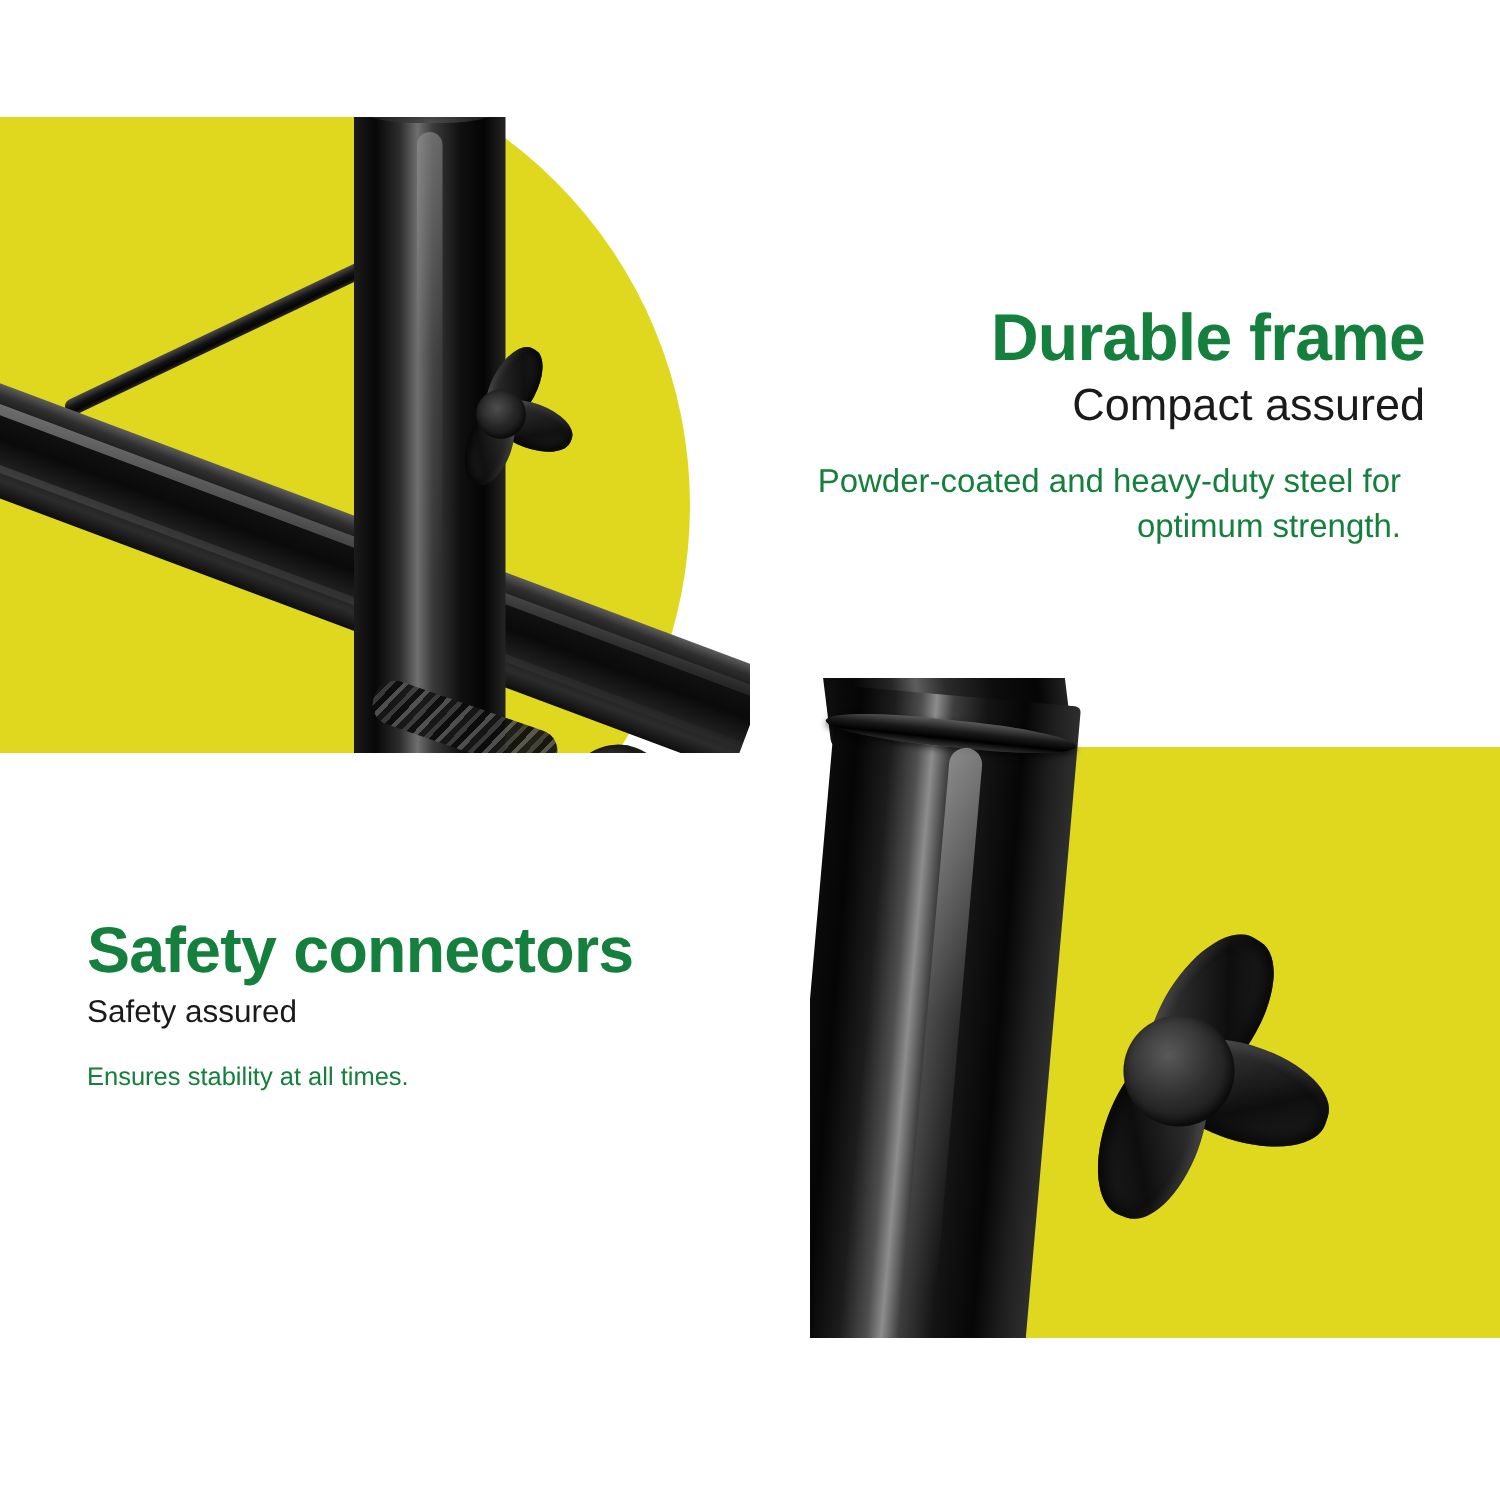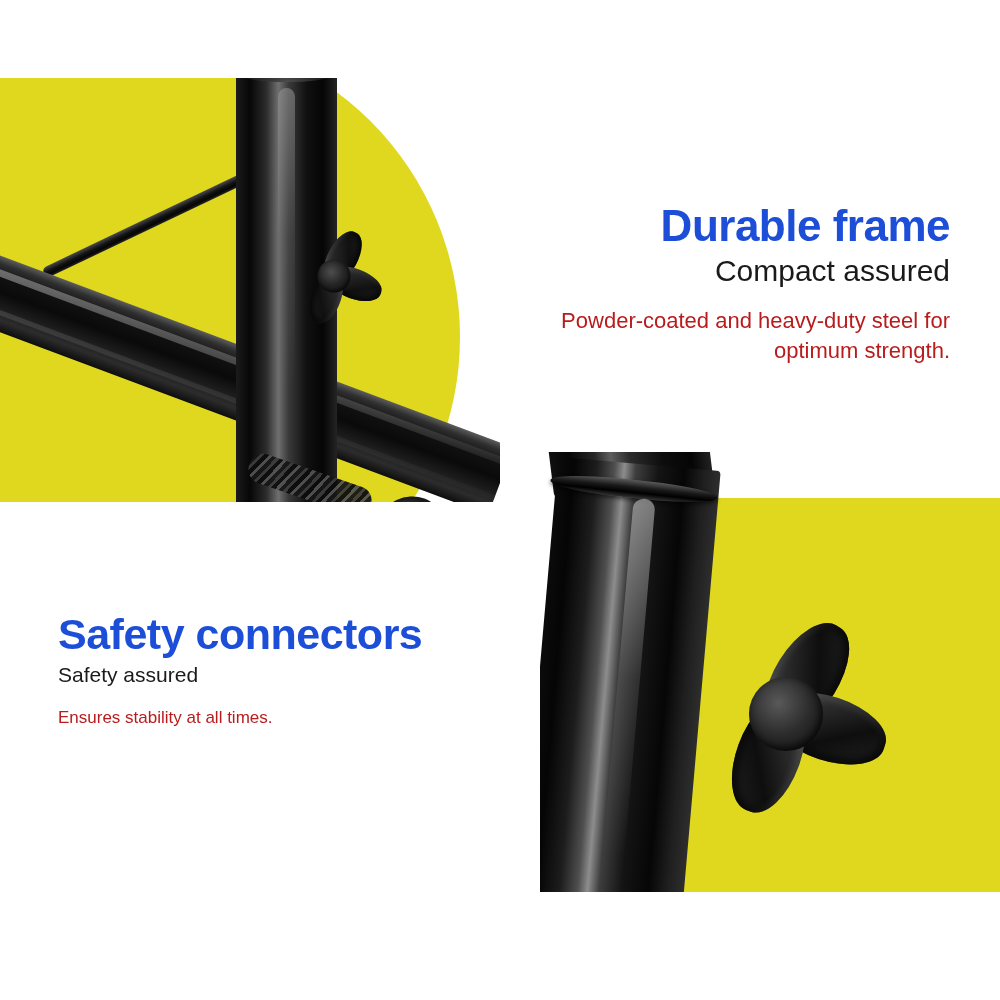--- a/index.html
+++ b/index.html
@@ -188,37 +188,37 @@
     background:radial-gradient(circle at 40% 35%,#595959 0%,#2c2c2c 48%,#101010 100%);
     box-shadow:inset -2px -3px 8px rgba(0,0,0,.8);
   }
 
   
   .txt-block{position:absolute;}
   .title{
     font-weight:bold;
     font-size:44px;
     line-height:1.03;
-    color:#1d4ed8;
+    color:#15803d;
     letter-spacing:-0.5px;
     margin:0;
     white-space:nowrap;
   }
   .subtitle{
     font-size:30px;
     line-height:1.12;
     color:#1a1a1a;
     margin:6px 0 0 0;
     white-space:nowrap;
   }
   .body{
     font-size:22px;
     line-height:1.35;
-    color:#b91c1c;
-    margin:16px 0 0 0;
+    color:#15803d;
+    margin:16px 16px 0 0;
   }
 
   #text-durable{right:50px;top:203px;text-align:right;width:470px;}
   #text-durable .body{margin-top:18px;}
 
   #text-connectors{left:58px;top:612px;text-align:left;width:460px;}
   #text-connectors .title{font-size:43px;}
   #text-connectors .subtitle{font-size:21px;margin-top:7px;}
   #text-connectors .body{font-size:17px;margin-top:20px;}
 </style>

